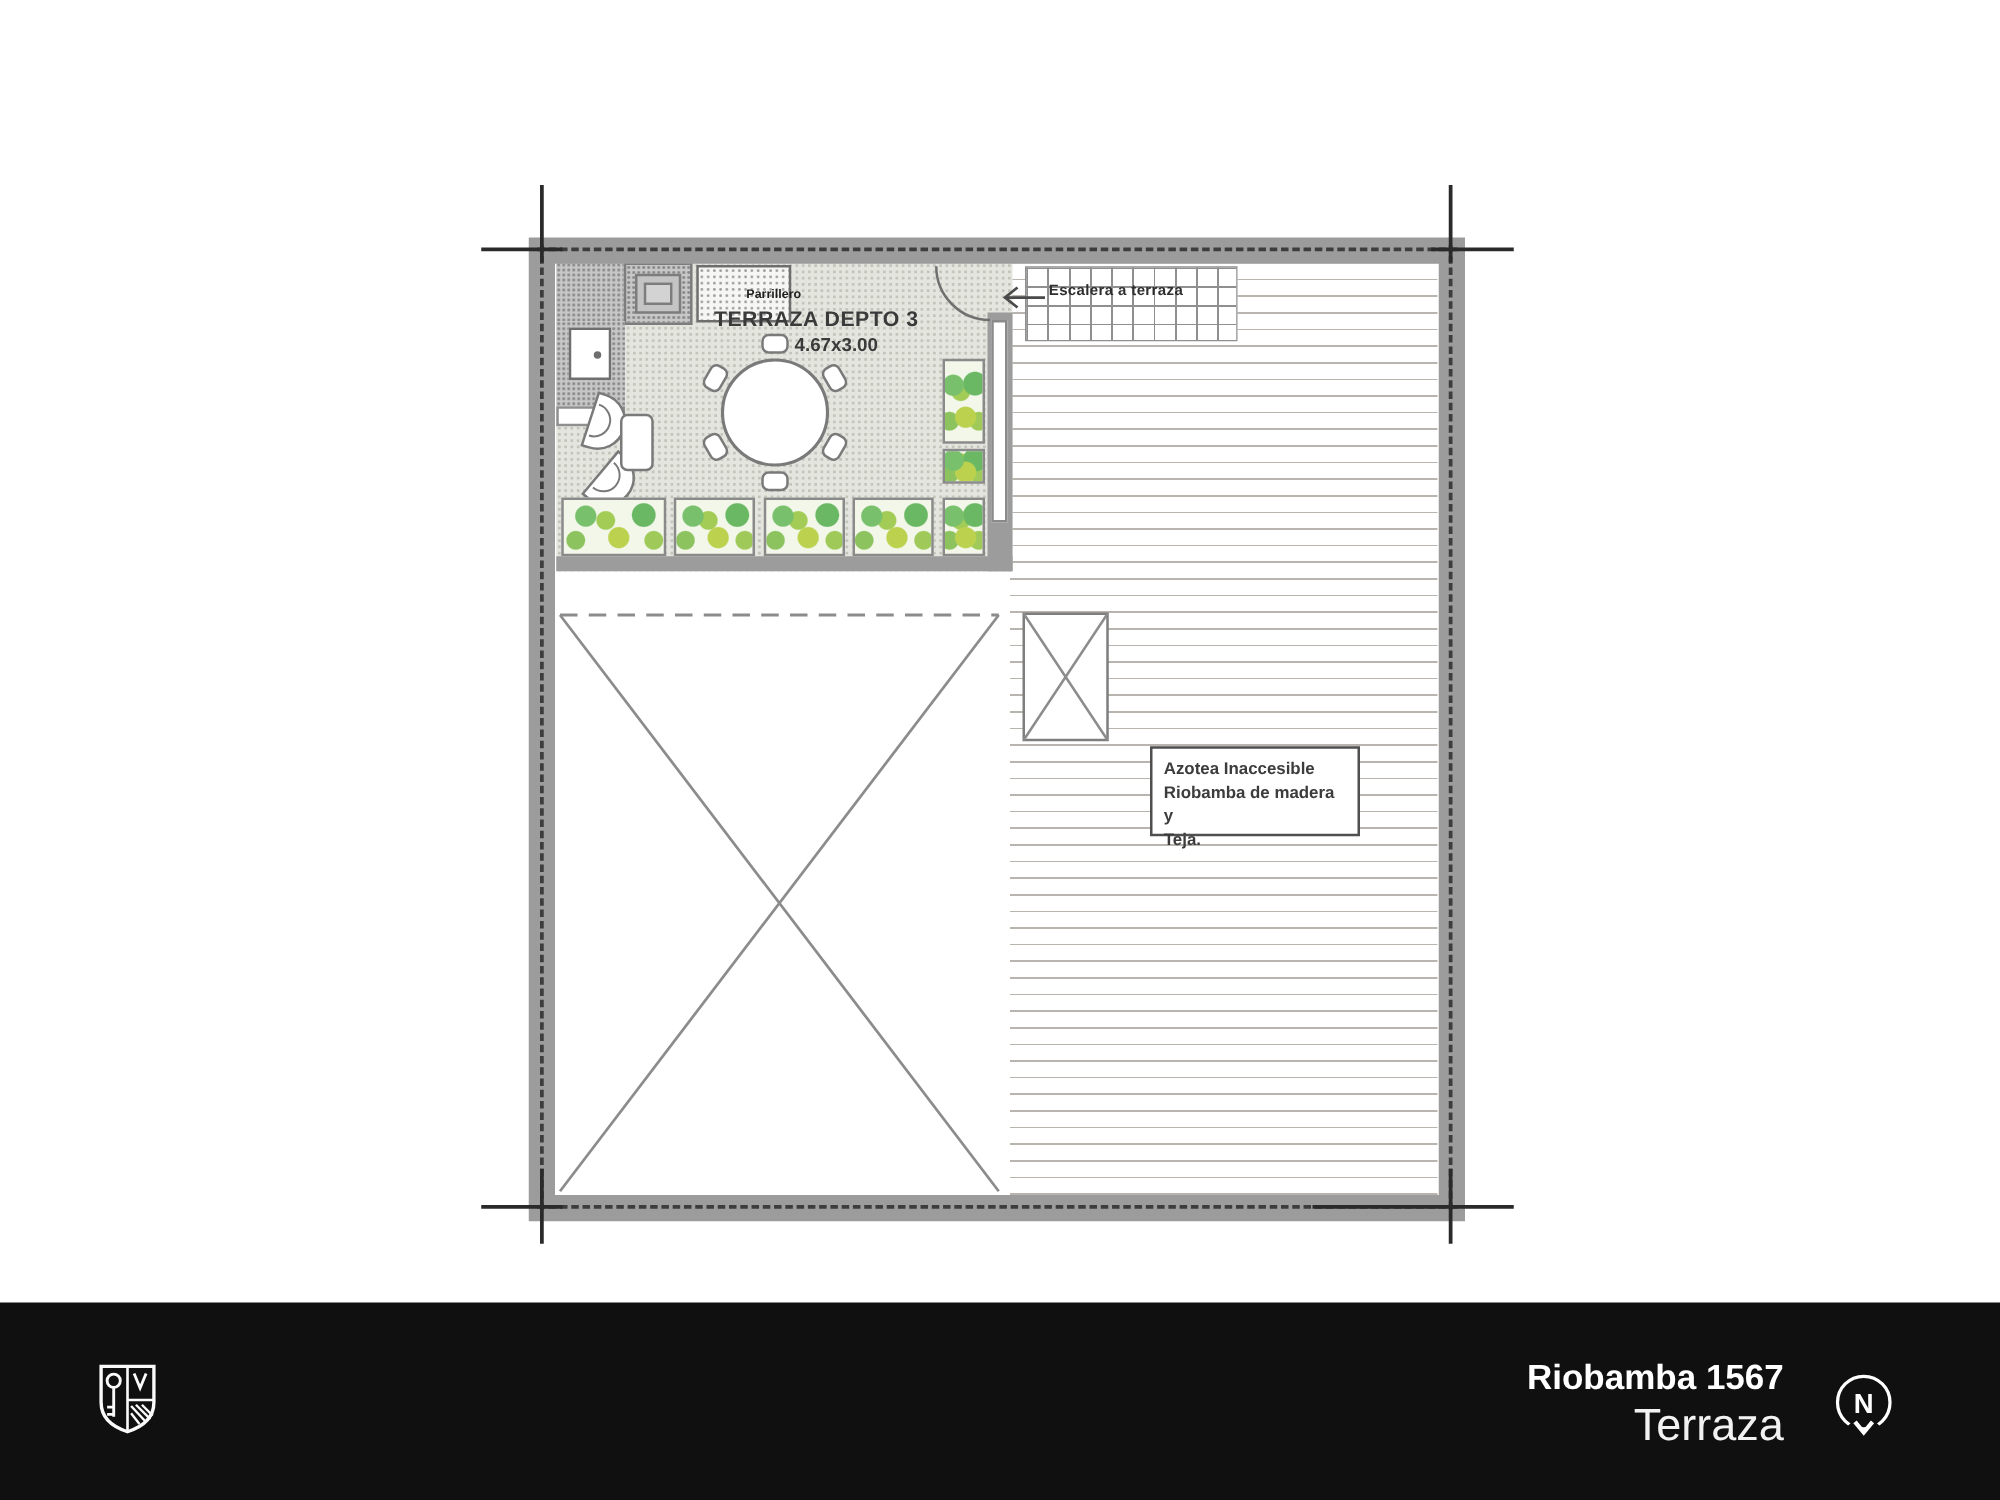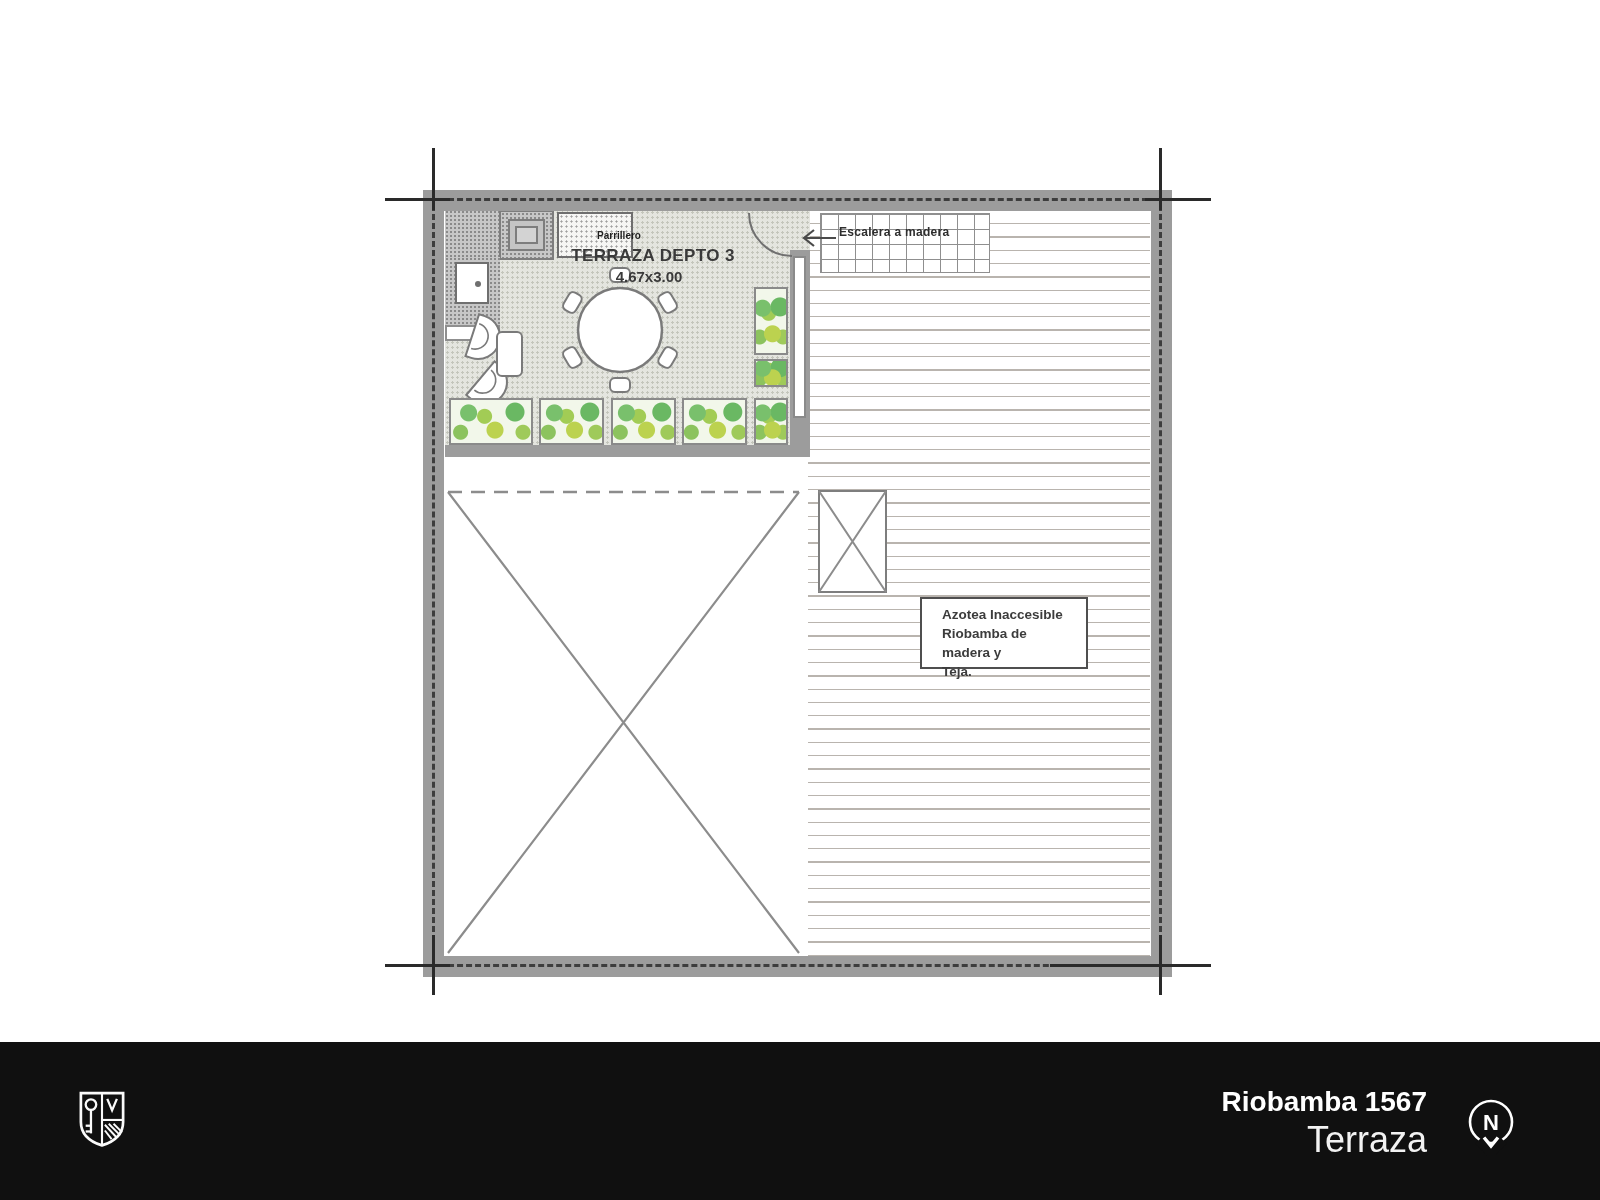--- a/index.html
+++ b/index.html
@@ -53,25 +53,25 @@
   .plant{background-color:#f2f7ea;border:2.5px solid #8a8a8a;box-sizing:border-box;
     background-image:
       radial-gradient(circle at 22% 30%, #79c06c 0 8px, rgba(0,0,0,0) 9px),
       radial-gradient(circle at 55% 70%, #bcd24f 0 8px, rgba(0,0,0,0) 9px),
       radial-gradient(circle at 80% 28%, #6ab863 0 9px, rgba(0,0,0,0) 10px),
       radial-gradient(circle at 42% 38%, #a2cc55 0 7px, rgba(0,0,0,0) 8px),
       radial-gradient(circle at 12% 75%, #8cc35e 0 7px, rgba(0,0,0,0) 8px),
       radial-gradient(circle at 90% 75%, #9fca5a 0 7px, rgba(0,0,0,0) 8px);}
   .room-title{left:88px;top:36px;width:240px;text-align:center;font-size:17px;font-weight:700;
       color:#3a3a3a;letter-spacing:0.4px;}
-  .room-dims{left:84px;top:58px;width:240px;text-align:center;font-size:15px;font-weight:700;color:#3a3a3a;}
+  .room-dims{left:104px;top:58px;width:240px;text-align:center;font-size:15px;font-weight:700;color:#3a3a3a;}
 
   
   .note{left:920px;top:597px;width:168px;height:72px;background:#fff;border:2px solid #4f4f4f;
-        box-sizing:border-box;padding:7px 20px;z-index:4;}
+        box-sizing:border-box;padding:7px 9px;z-index:4;}
   .note div{font-size:13.5px;font-weight:700;color:#3c3c3c;line-height:1.4;}
 
   .overlay{left:0;top:0;width:1600px;height:1200px;z-index:5;pointer-events:none;}
 
   
   .footer{left:0;top:1042px;width:1600px;height:158px;background:#101010;z-index:40;}
   .brand-row{position:absolute;left:78px;top:1090px;height:58px;display:flex;align-items:center;
         gap:22px;z-index:41;}
   .brand-text{color:#fafafa;font-size:40px;letter-spacing:10px;font-weight:400;}
   .brand-reg{color:#fafafa;font-size:14px;vertical-align:top;position:relative;top:-14px;left:-6px;
@@ -84,21 +84,21 @@
 </head>
 <body>
 
 <div class="canvas">
 
   <div class="abs" style="left:0;top:0;width:1600px;height:1050px;">
 
     <div class="abs deck"></div>
 
     <div class="abs stairs">
-      <span class="stairs-label">Escalera a madera</span>
+      <span class="stairs-label">Escalera a terraza</span>
     </div>
 
     <div class="abs room">
       <div class="abs floor"></div>
 
       <div class="abs stipple-dark" style="left:0;top:0;width:54px;height:47px;"></div>
       <div class="abs stipple-dark grill-outer" style="left:54px;top:0;width:55px;height:50px;">
         <div class="grill-mid">
           <div class="grill-core"></div>
         </div>

